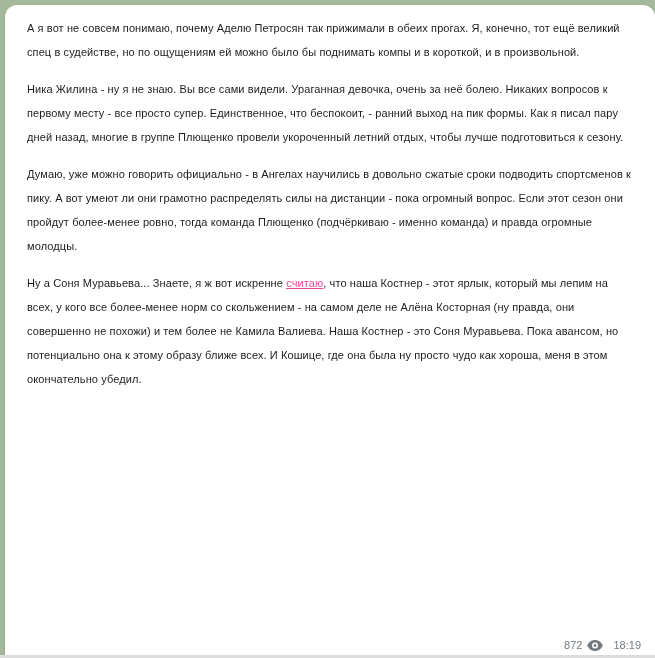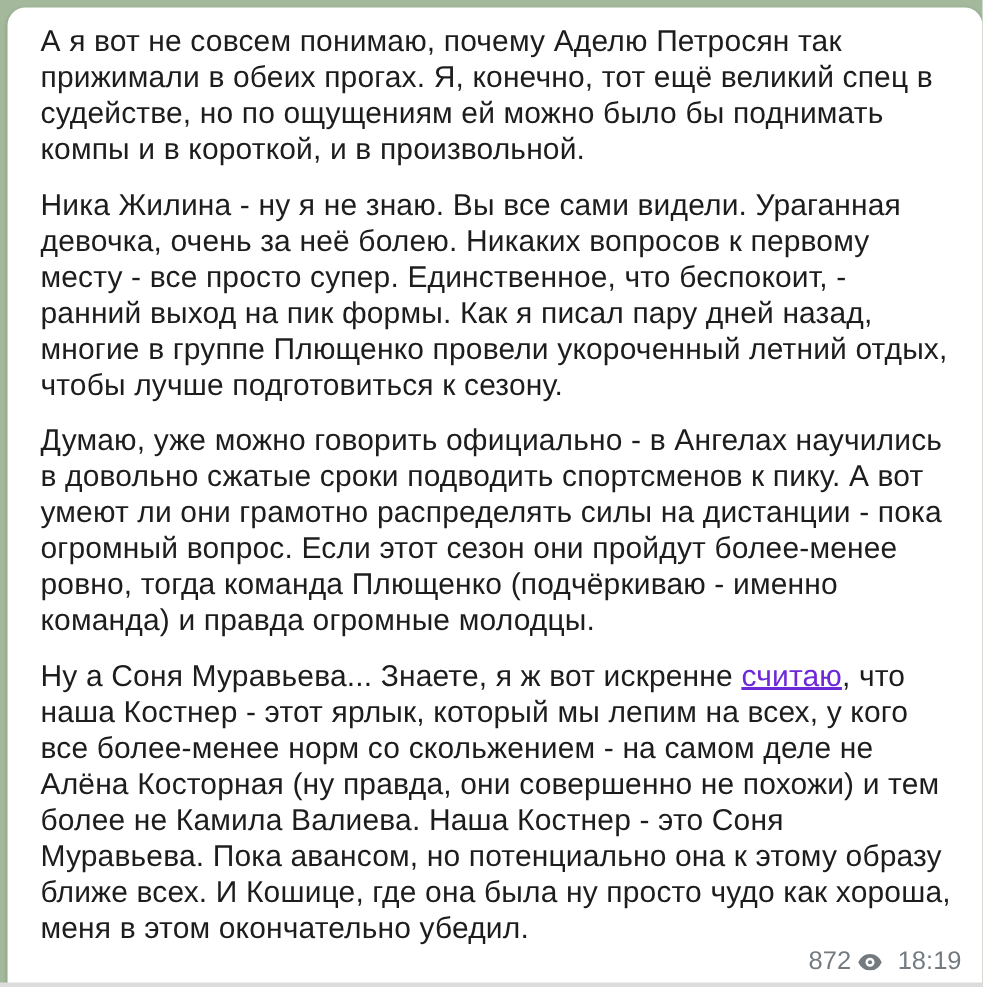--- a/index.html
+++ b/index.html
@@ -22,40 +22,40 @@
     bottom: 0;
     background: #ffffff;
     border-radius: 12px 12px 0 0;
     box-shadow: 0 1px 3px rgba(0,0,0,0.18);
     padding: 11px 20px 0 22px;
     box-sizing: border-box;
     overflow: hidden;
   }
   .message-text p {
     margin: 0 0 13px 0;
-    font-size: 20px;
+    font-size: 11px;
     line-height: 24px;
     color: #1d1d1d;
     letter-spacing: 0.1px;
   }
   .message-text p:last-child {
     margin-bottom: 0;
   }
   a.msg-link {
-    color: #6d28d9;
+    color: #ec4899;
     text-decoration: underline;
     cursor: pointer;
   }
   .meta {
     position: absolute;
     right: 14px;
     bottom: 7px;
     display: flex;
     align-items: center;
-    font-size: 17px;
+    font-size: 11px;
     color: #747b80;
     background: #ffffff;
     padding-left: 6px;
   }
   .meta .views {
     margin-right: 5px;
   }
   .meta .eye {
     display: inline-flex;
     align-items: center;

